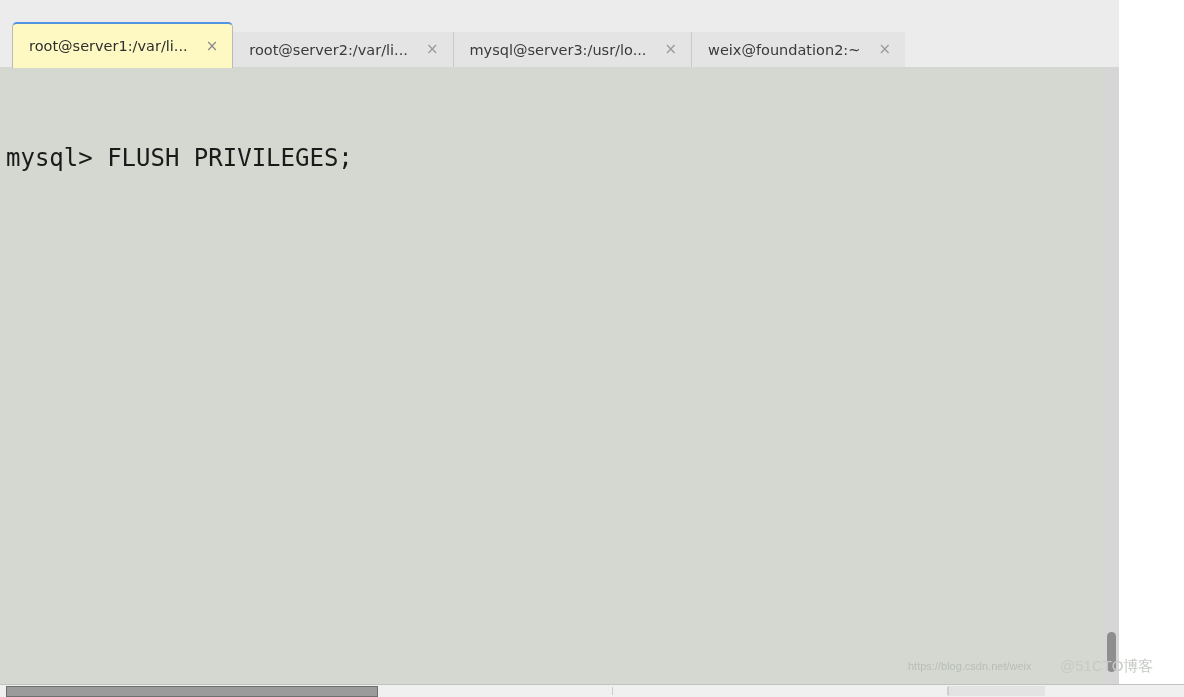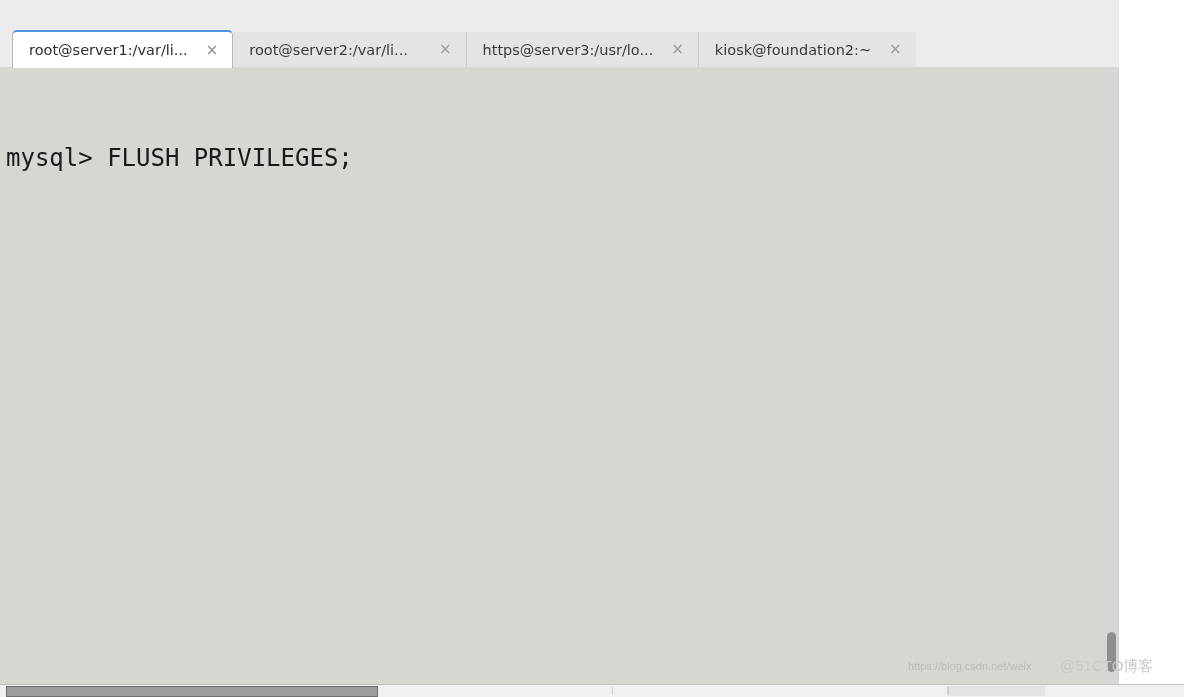--- a/index.html
+++ b/index.html
@@ -70,40 +70,39 @@
     align-items: center;
     box-sizing: border-box;
     padding: 0 10px 0 16px;
     font-family: "DejaVu Sans", sans-serif;
     font-size: 14.5px;
     color: #2e2e2e;
     white-space: nowrap;
     cursor: default;
   }
   .tab.active {
-    background: #ffffff;
+    background: #fef9c3;
     border: 1px solid #b9b9b9;
     border-top: 2px solid #5294e2;
     border-bottom: none;
     border-top-left-radius: 5px;
     border-top-right-radius: 5px;
-    height: 38px;
+    height: 46px;
     z-index: 3;
     margin-bottom: -1px;
     margin-top: 17px;
   }
   .tab.inactive {
     background: #e4e4e4;
     color: #3a3a3a;
     border-left: 1px solid #c9c9c9;
     height: 35px;
   }
   .tab.inactive.first-after-active {
     border-left: none;
-    gap: 13px;
   }
   .tab-label {
     margin-right: 14px;
   }
   .tab-close {
     font-family: "DejaVu Sans", sans-serif;
     font-size: 15px;
     color: #9a9a9a;
     line-height: 1;
     padding: 0 4px;
@@ -233,26 +232,26 @@
       <span class="tab-label">root@server1:/var/li...</span>
       <span class="tab-close">×</span>
     </div>
 
     <div class="tab inactive first-after-active">
       <span class="tab-label">root@server2:/var/li...</span>
       <span class="tab-close">×</span>
     </div>
 
     <div class="tab inactive">
-      <span class="tab-label">https@server3:/usr/lo...</span>
+      <span class="tab-label">mysql@server3:/usr/lo...</span>
       <span class="tab-close">×</span>
     </div>
 
     <div class="tab inactive">
-      <span class="tab-label">kiosk@foundation2:~</span>
+      <span class="tab-label">weix@foundation2:~</span>
       <span class="tab-close">×</span>
     </div>
 
   </div>
 
   <div id="terminal-body">
     <div id="terminal-text">
       <div class="term-line">mysql&gt; FLUSH PRIVILEGES;</div>
       <div class="term-line"></div>
     </div>

